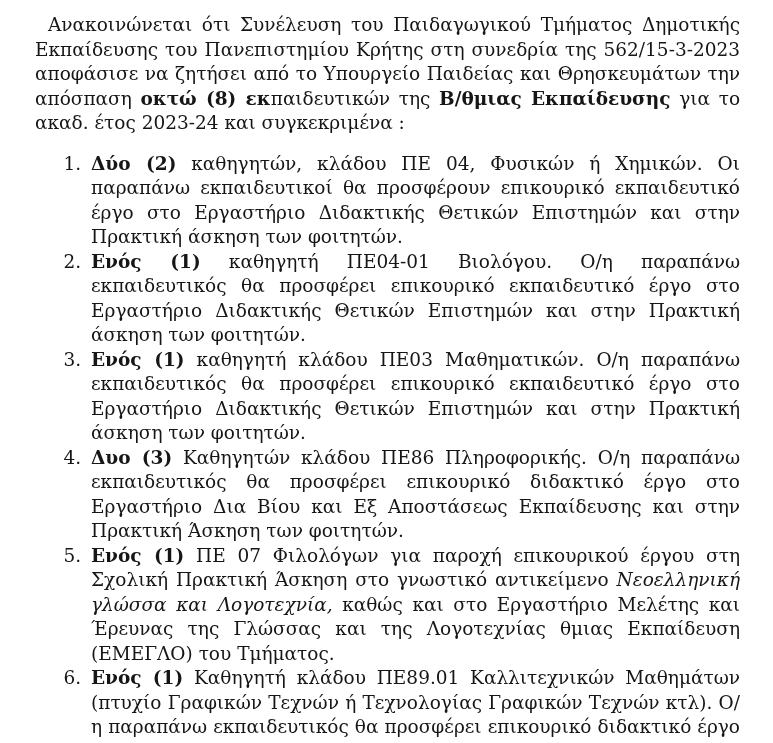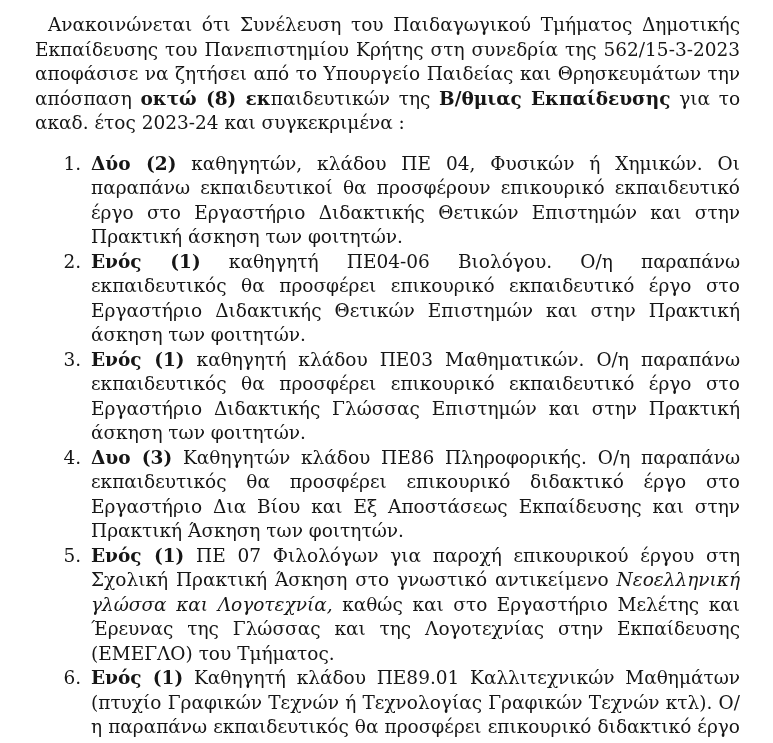--- a/index.html
+++ b/index.html
@@ -45,25 +45,25 @@
 <body>
 
 <div class="page">
 
   <p class="intro"><span>Ανακοινώνεται ότι Συνέλευση του Παιδαγωγικού Τμήματος Δημοτικής Εκπαίδευσης του Πανεπιστημίου Κρήτης στη συνεδρία της 562/15-3-2023 αποφάσισε να ζητήσει από το Υπουργείο Παιδείας και Θρησκευμάτων την απόσπαση </span><strong>οκτώ (8) εκ</strong><span>παιδευτικών της </span><strong>Β/θμιας Εκπαίδευσης</strong><span> για το ακαδ. έτος 2023-24 και συγκεκριμένα :</span></p>
 
   <ol class="doc-list">
 
     <li><strong>Δύο (2)</strong><span> καθηγητών, κλάδου ΠΕ 04, Φυσικών ή Χημικών. Οι παραπάνω εκπαιδευτικοί θα προσφέρουν επικουρικό εκπαιδευτικό έργο στο Εργαστήριο Διδακτικής Θετικών Επιστημών και στην Πρακτική άσκηση των φοιτητών.</span></li>
 
-    <li><strong>Ενός (1)</strong><span> καθηγητή ΠΕ04-06 Βιολόγου. Ο/η παραπάνω εκπαιδευτικός θα προσφέρει επικουρικό εκπαιδευτικό έργο στο Εργαστήριο Διδακτικής Θετικών Επιστημών και στην Πρακτική άσκηση των φοιτητών.</span></li>
+    <li><strong>Ενός (1)</strong><span> καθηγητή ΠΕ04-01 Βιολόγου. Ο/η παραπάνω εκπαιδευτικός θα προσφέρει επικουρικό εκπαιδευτικό έργο στο Εργαστήριο Διδακτικής Θετικών Επιστημών και στην Πρακτική άσκηση των φοιτητών.</span></li>
 
-    <li><strong>Ενός (1)</strong><span> καθηγητή κλάδου ΠΕ03 Μαθηματικών. Ο/η παραπάνω εκπαιδευτικός θα προσφέρει επικουρικό εκπαιδευτικό έργο στο Εργαστήριο Διδακτικής Γλώσσας Επιστημών και στην Πρακτική άσκηση των φοιτητών.</span></li>
+    <li><strong>Ενός (1)</strong><span> καθηγητή κλάδου ΠΕ03 Μαθηματικών. Ο/η παραπάνω εκπαιδευτικός θα προσφέρει επικουρικό εκπαιδευτικό έργο στο Εργαστήριο Διδακτικής Θετικών Επιστημών και στην Πρακτική άσκηση των φοιτητών.</span></li>
 
     <li><strong>Δυο (3)</strong><span> Καθηγητών κλάδου ΠΕ86 Πληροφορικής. Ο/η παραπάνω εκπαιδευτικός θα προσφέρει επικουρικό διδακτικό έργο στο Εργαστήριο Δια Βίου και Εξ Αποστάσεως Εκπαίδευσης και στην Πρακτική Άσκηση των φοιτητών.</span></li>
 
-    <li><strong>Ενός (1)</strong><span> ΠΕ 07 Φιλολόγων για παροχή επικουρικού έργου στη Σχολική Πρακτική Άσκηση στο γνωστικό αντικείμενο </span><em>Νεοελληνική γλώσσα και Λογοτεχνία,</em><span> καθώς και στο Εργαστήριο Μελέτης και Έρευνας της Γλώσσας και της Λογοτεχνίας στην Εκπαίδευσης (ΕΜΕΓΛΟ) του Τμήματος.</span></li>
+    <li><strong>Ενός (1)</strong><span> ΠΕ 07 Φιλολόγων για παροχή επικουρικού έργου στη Σχολική Πρακτική Άσκηση στο γνωστικό αντικείμενο </span><em>Νεοελληνική γλώσσα και Λογοτεχνία,</em><span> καθώς και στο Εργαστήριο Μελέτης και Έρευνας της Γλώσσας και της Λογοτεχνίας θμιας Εκπαίδευση (ΕΜΕΓΛΟ) του Τμήματος.</span></li>
 
     <li><strong>Ενός (1)</strong><span> Καθηγητή κλάδου ΠΕ89.01 Καλλιτεχνικών Μαθημάτων (πτυχίο Γραφικών Τεχνών ή Τεχνολογίας Γραφικών Τεχνών κτλ). Ο/η παραπάνω εκπαιδευτικός θα προσφέρει επικουρικό διδακτικό έργο στο Εργαστήριο Δια Βίου και Εξ Αποστάσεως Εκπαίδευσης και στην Πρακτική Άσκηση των φοιτητών.</span></li>
 
   </ol>
 
 </div>
 
 </body></html>

